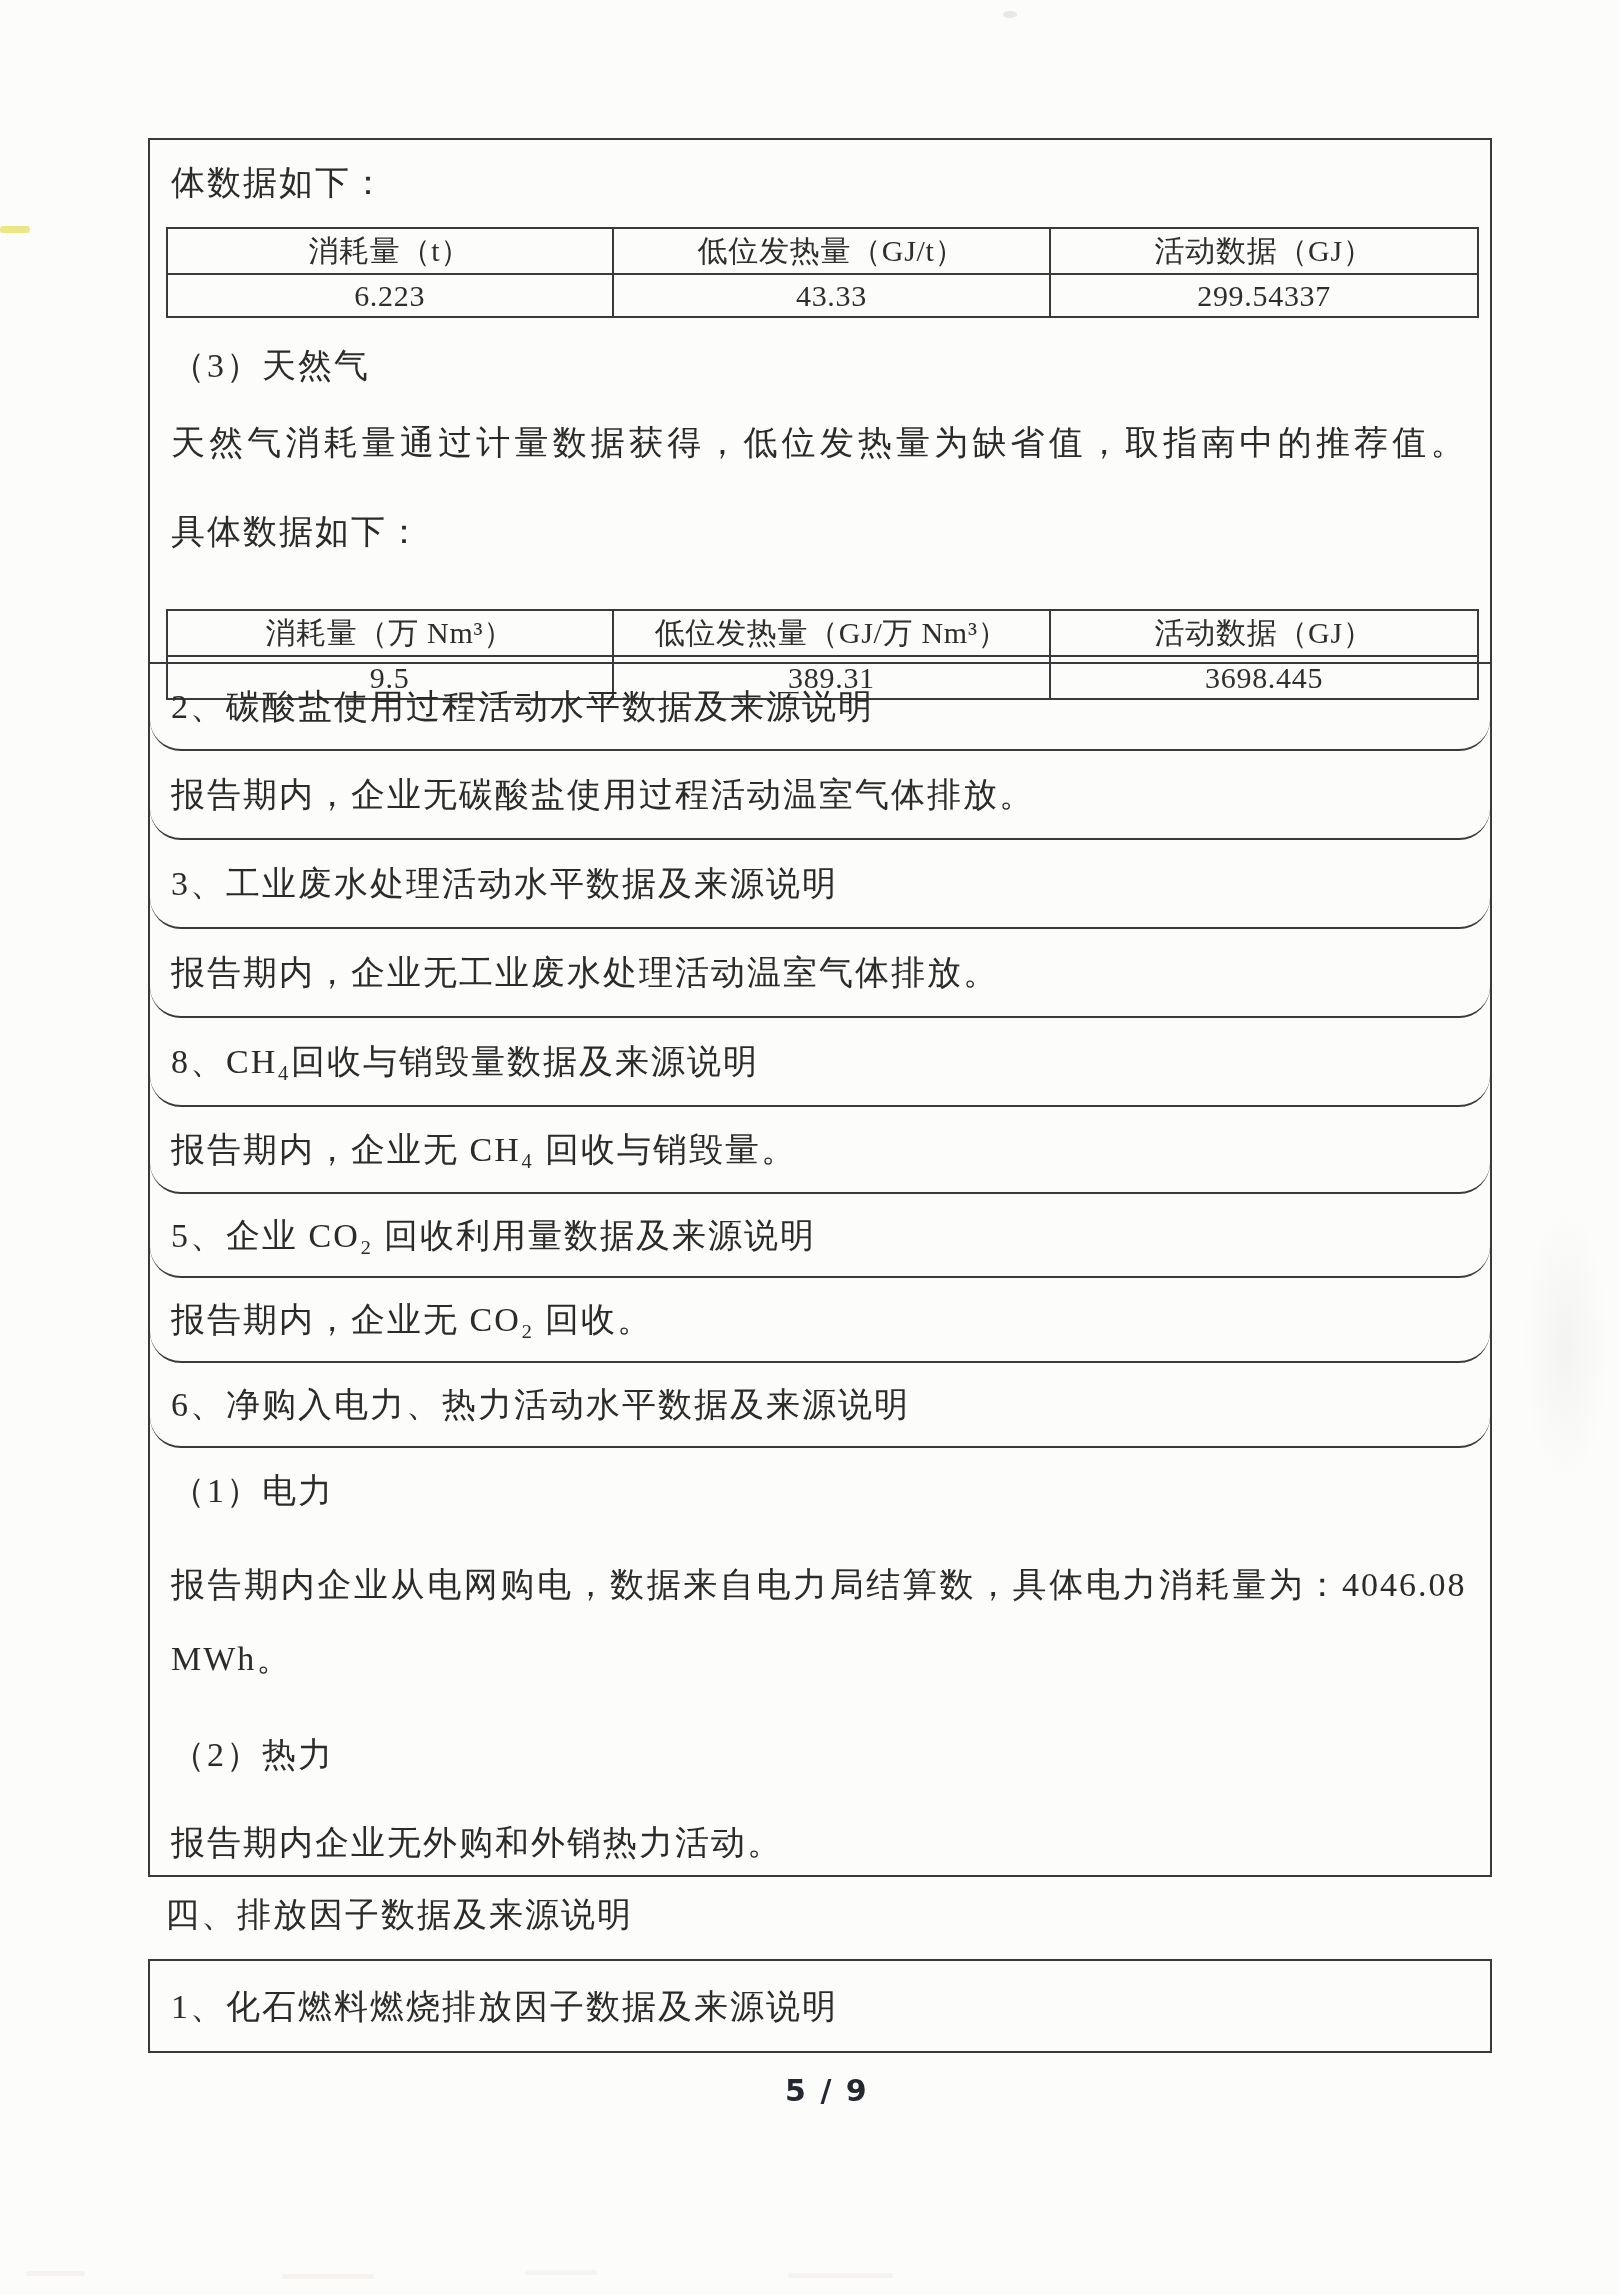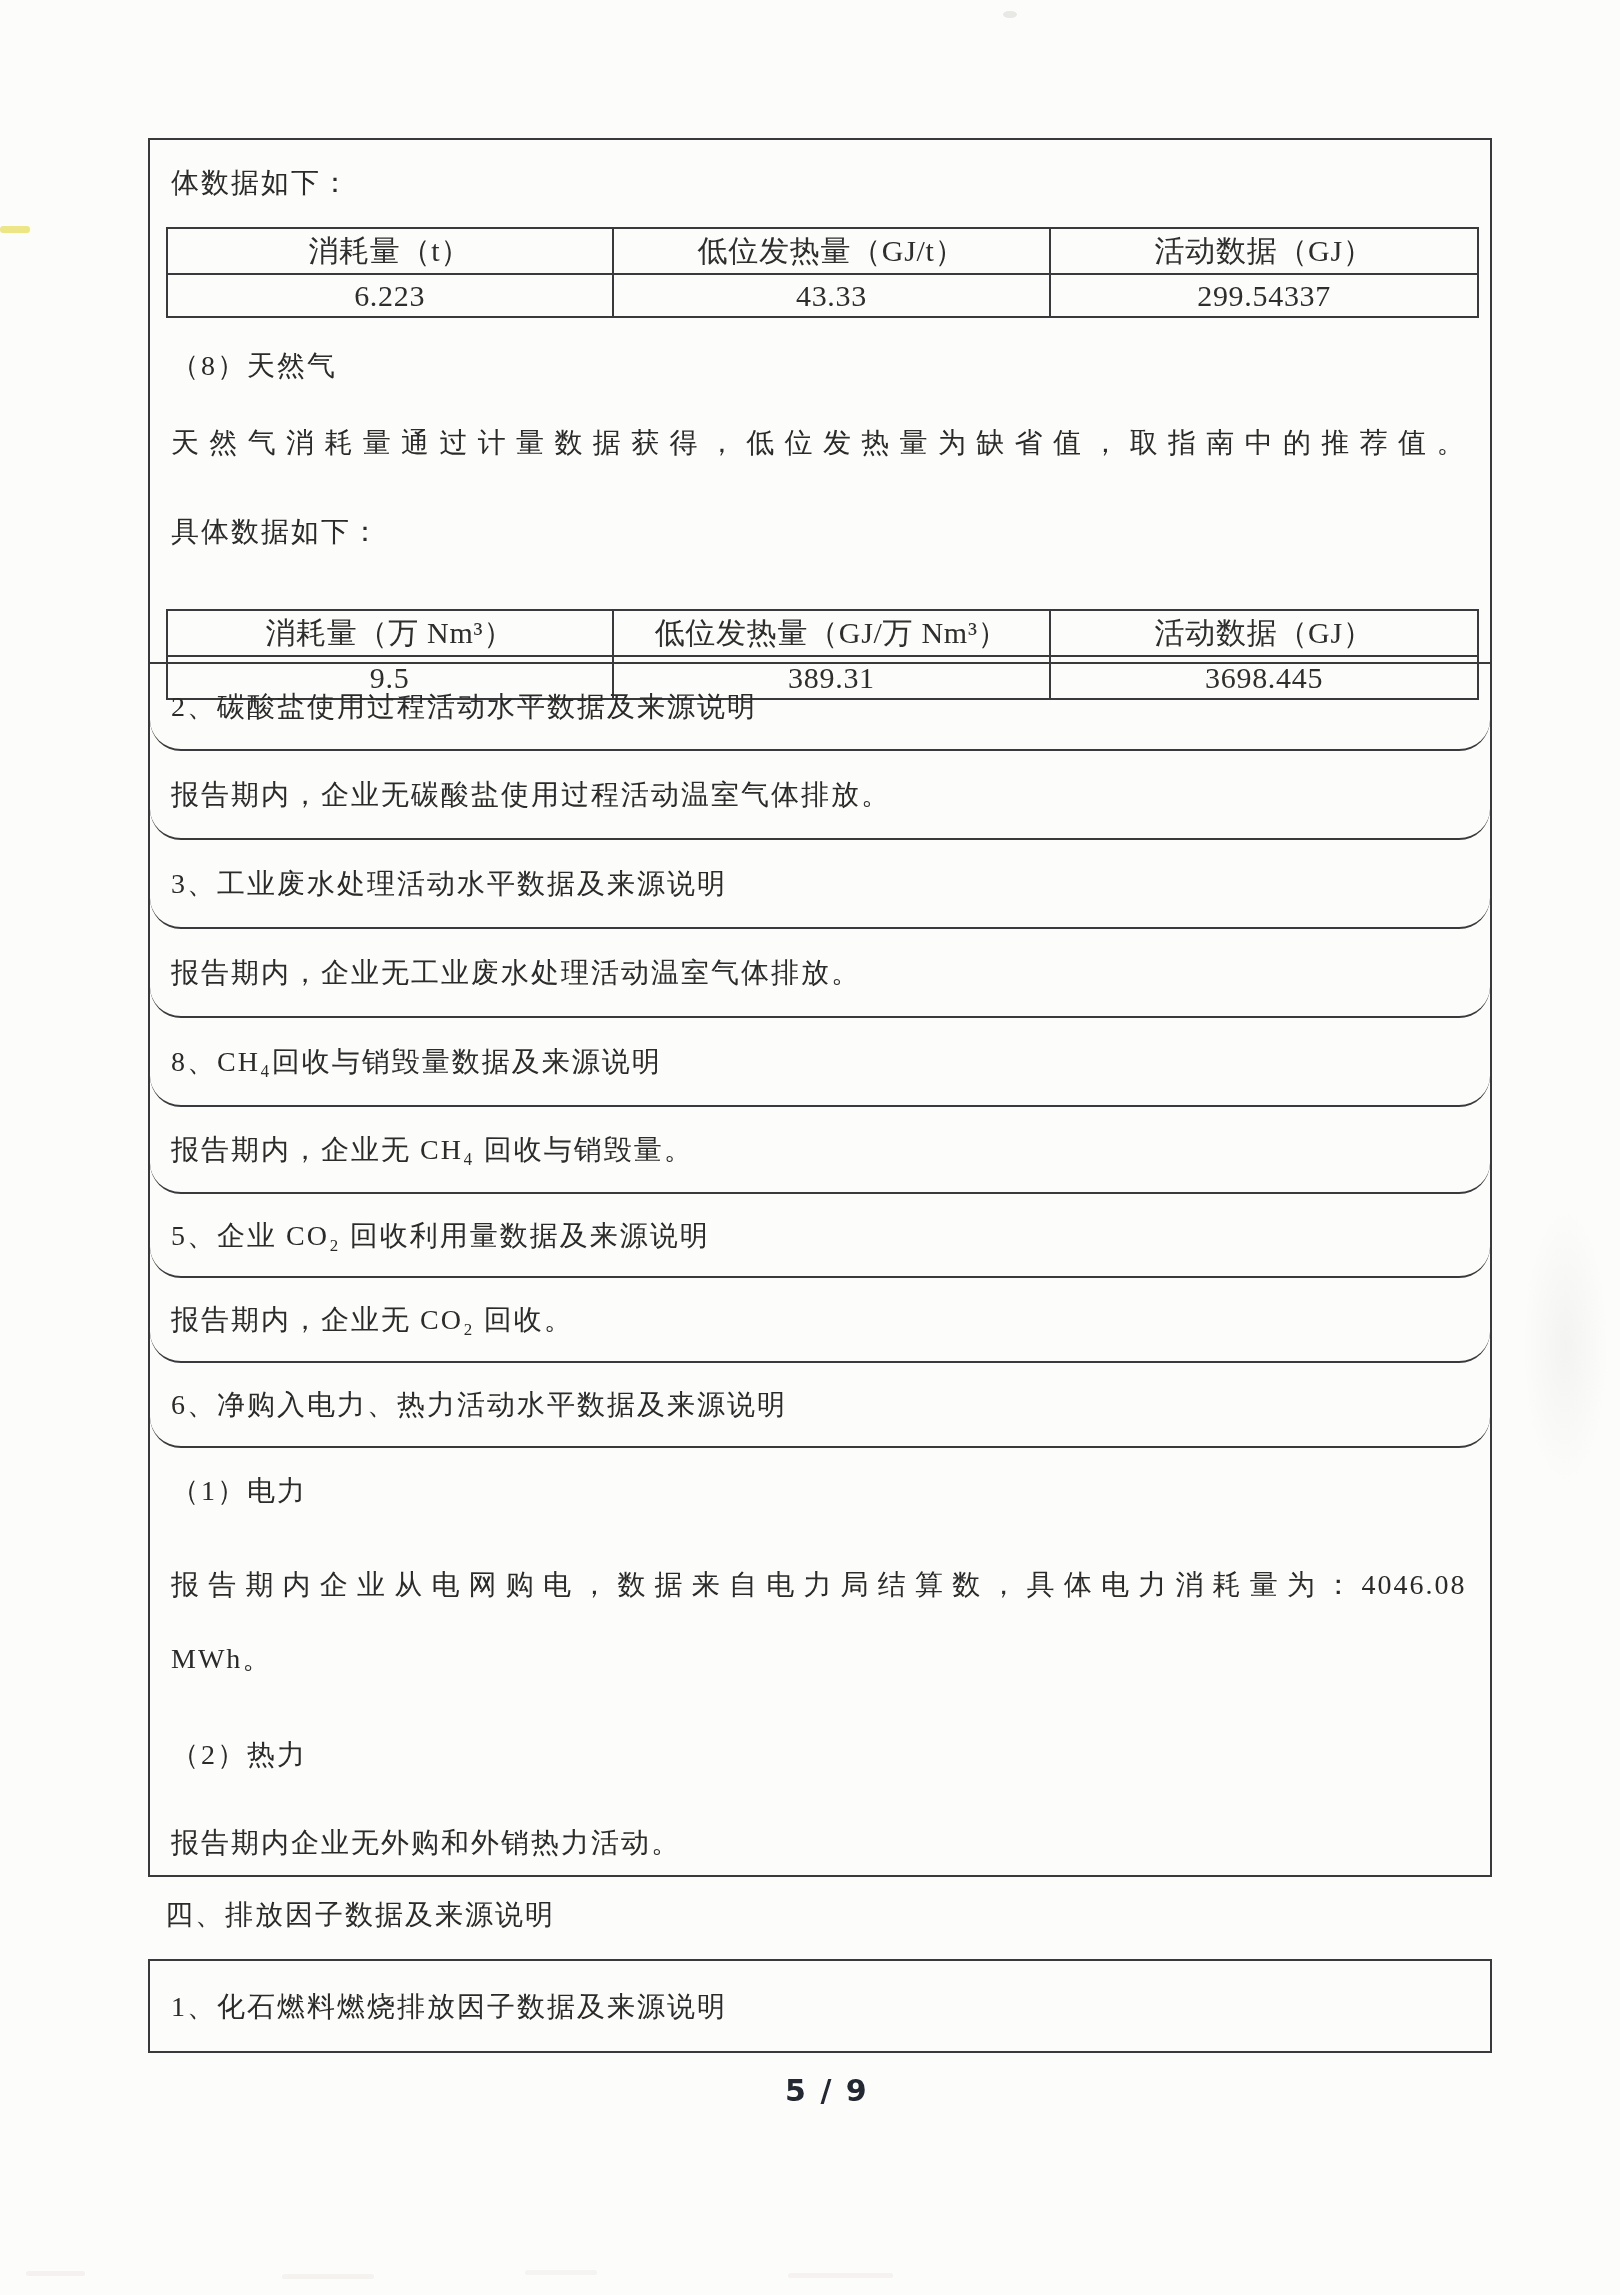--- a/index.html
+++ b/index.html
@@ -4,21 +4,21 @@
 <style>
   * { margin:0; padding:0; box-sizing:border-box; }
   html,body { width:1621px; height:2295px; }
   body {
     position:relative;
     background:#fcfcfa;
     overflow:hidden;
     font-family:"Liberation Serif","DejaVu Serif",serif;
     color:#2b2b2b;
   }
-  .txt { font-size:28px; letter-spacing:2px; line-height:41px; white-space:nowrap; }
+  .txt { font-size:34px; letter-spacing:2px; line-height:41px; white-space:nowrap; }
   .abs { position:absolute; left:21px; right:23.6px; }
   .justify { white-space:normal; text-align:justify; text-align-last:justify; }
 
   
   .outer {
     position:absolute; left:148px; top:138px; width:1344px;
     border:2px solid #3a3a3c;
   }
   .row { position:relative; border-bottom:2px solid #3a3a3c; }
   .row:last-child { border-bottom:none; }
@@ -104,21 +104,21 @@
         <th>活动数据（GJ）</th>
       </tr>
       <tr>
         <td>6.223</td>
         <td>43.33</td>
         <td>299.54337</td>
       </tr>
     </tbody>
       </table>
 
-    <div class="abs txt" style="top:205px;">（8）天然气</div>
+    <div class="abs txt" style="top:205px;">（3）天然气</div>
     <div class="abs txt justify" style="top:282px;">天然气消耗量通过计量数据获得，低位发热量为缺省值，取指南中的推荐值。</div>
     <div class="abs txt" style="top:371px;">具体数据如下：</div>
 
     <table class="inner" style="top:433px;margin-top:36px;">
       <colgroup>
           <col style="width:34%">
           <col style="width:33.4%">
           <col style="width:32.6%">
         </colgroup>
       <tbody>

